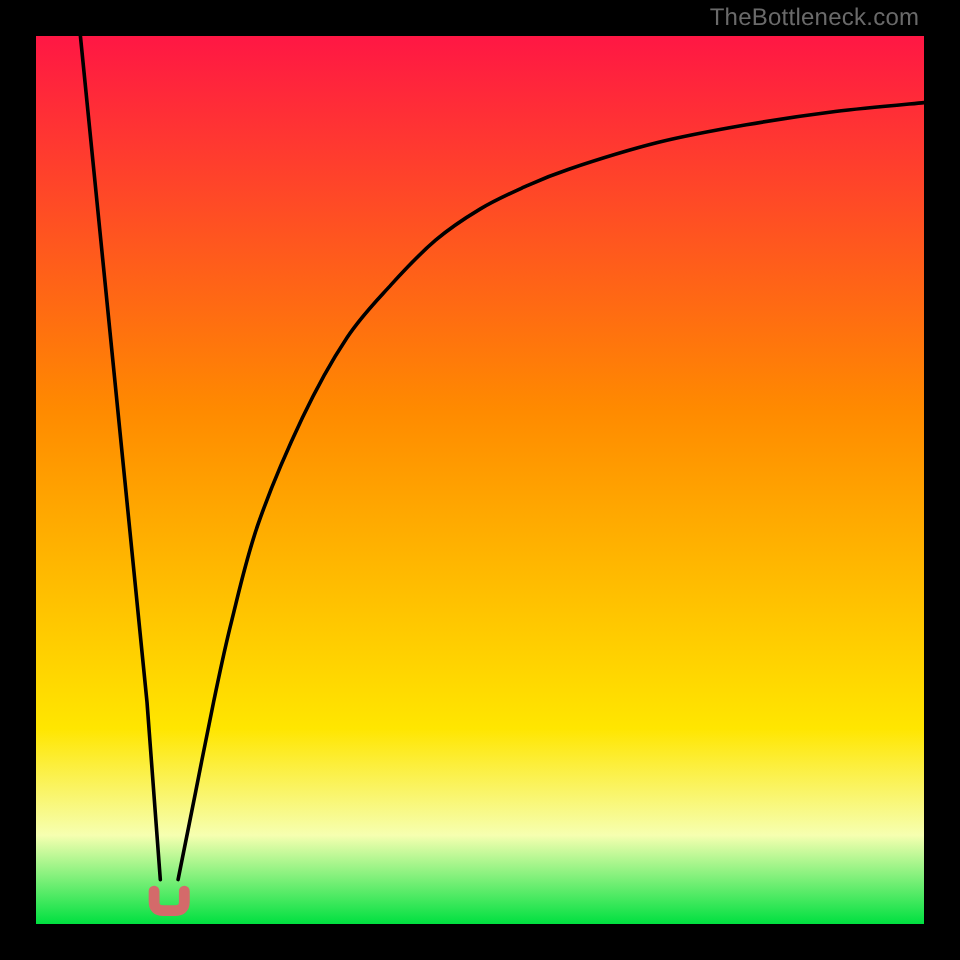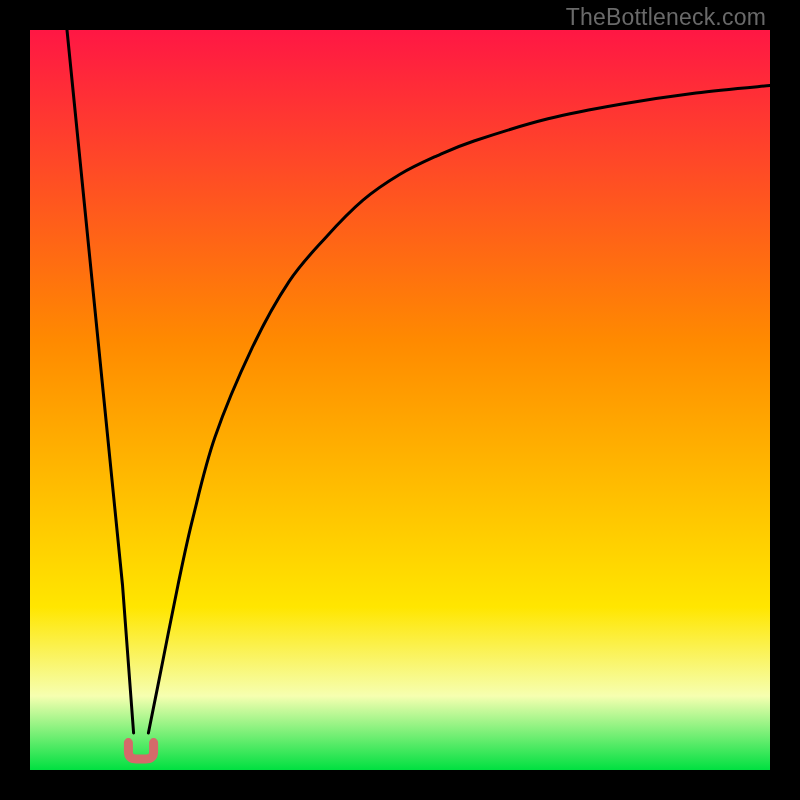--- a/index.html
+++ b/index.html
@@ -22,21 +22,21 @@
     left: 30px;
     top: 30px;
     width: 740px;
     height: 740px;
   }
   .watermark {
     position: absolute;
     top: 4px;
     right: 34px;
     color: #6a6a6a;
-    font-size: 23px;
+    font-size: 20px;
     font-weight: 500;
     letter-spacing: 0.2px;
     user-select: none;
   }
   svg { display: block; }
 </style>
 </head>
 <body>
 
 <div class="frame">

